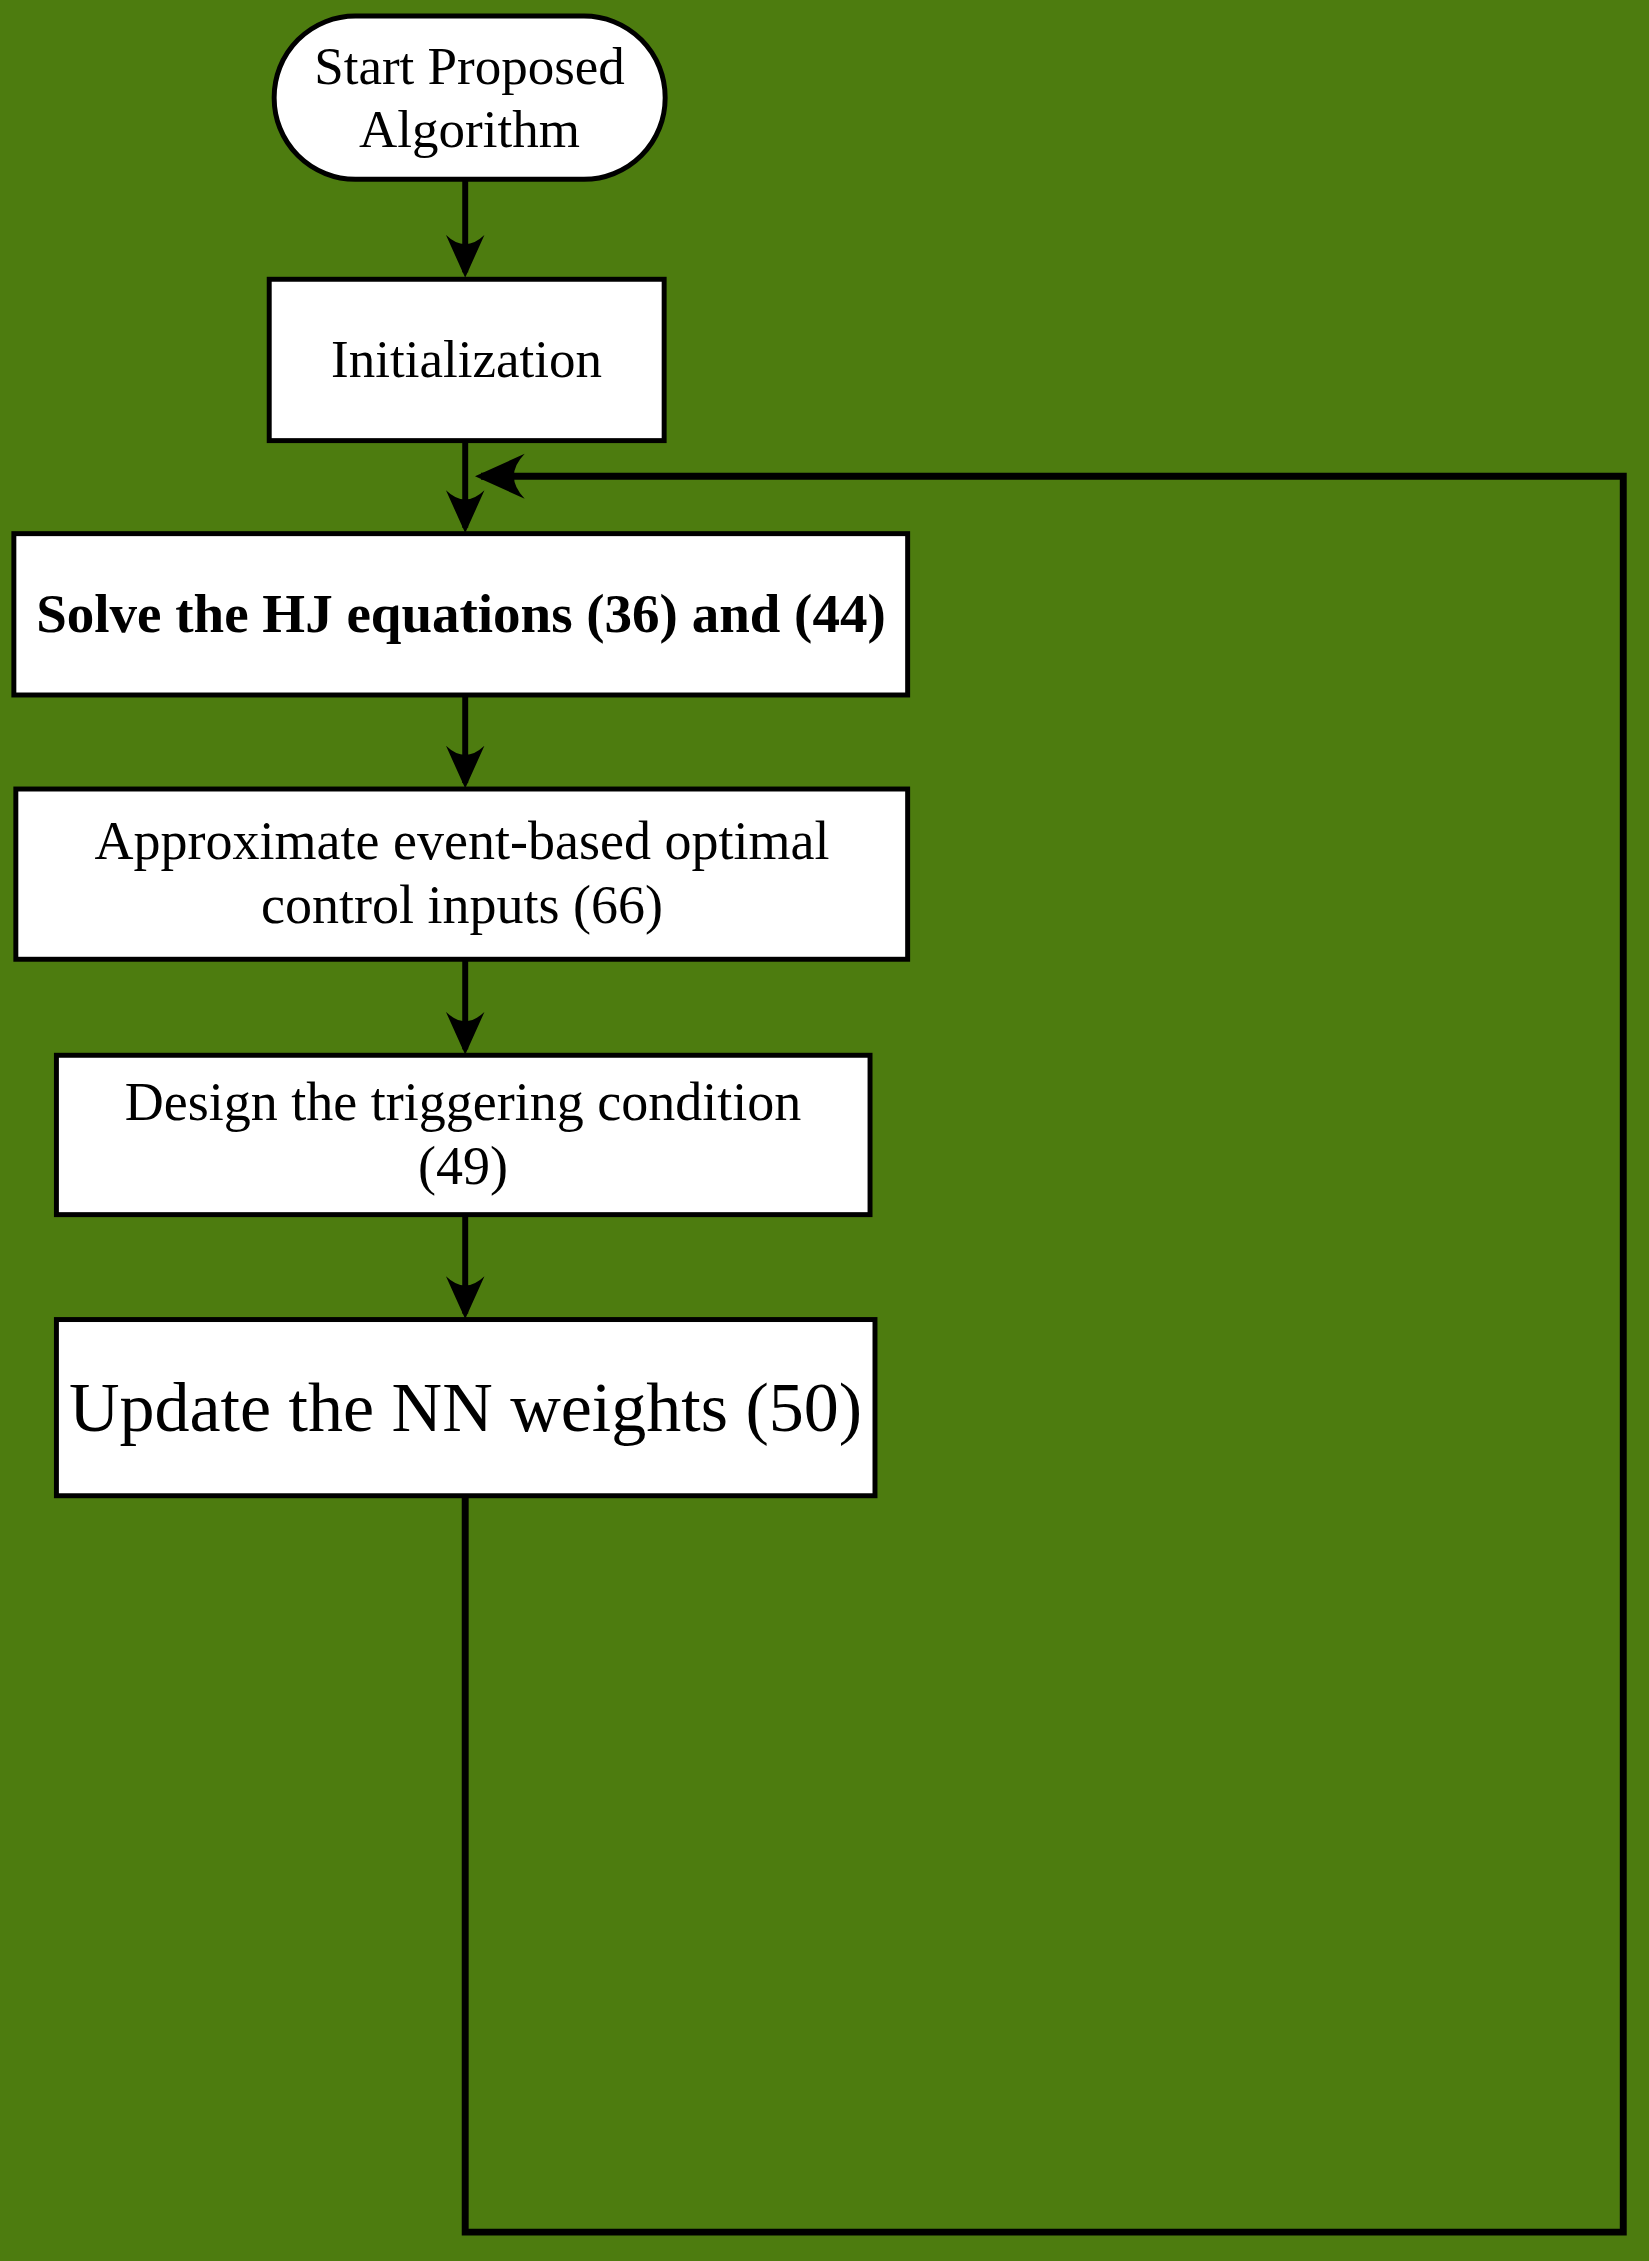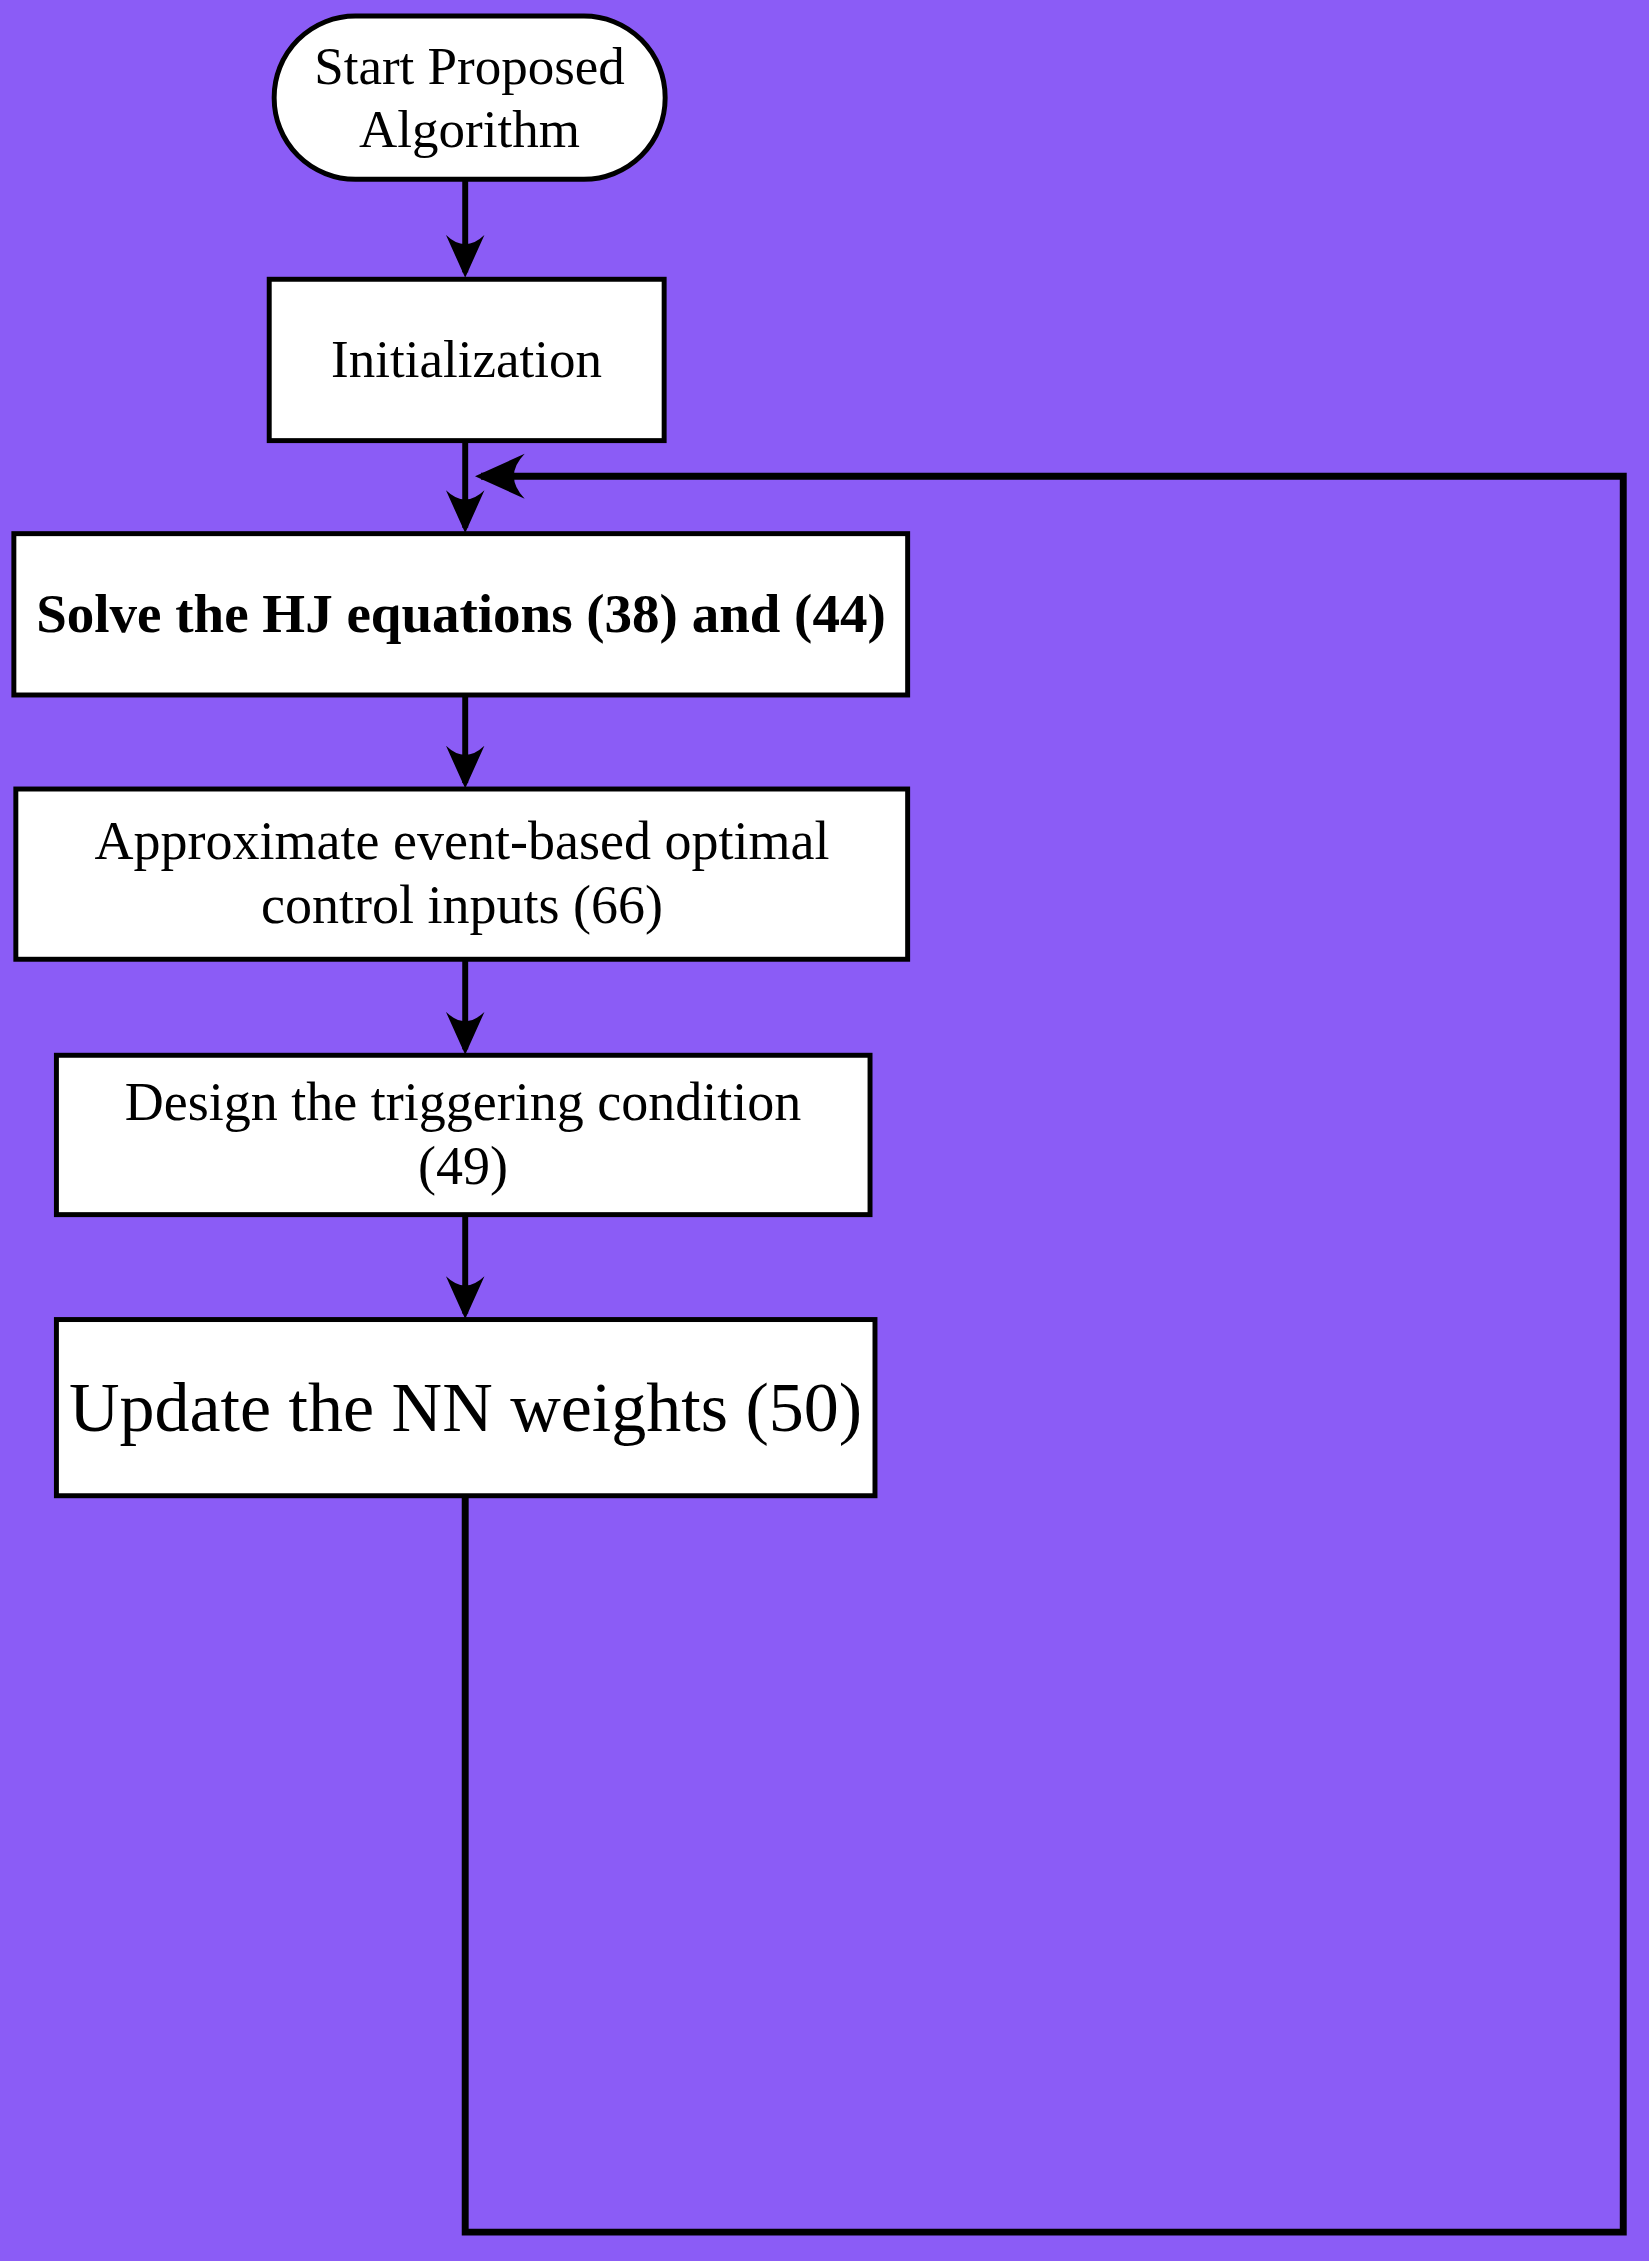--- a/index.html
+++ b/index.html
@@ -9,21 +9,21 @@
     background: #ffffff;
   }
   body {
     font-family: "Liberation Serif", "DejaVu Serif", serif;
     color: #000000;
   }
   #canvas {
     position: relative;
     width: 1649px;
     height: 2261px;
-    background: #8b5cf6;
+    background: #4d7c0f;
     overflow: hidden;
   }
   #flow-svg {
     position: absolute;
     left: 0;
     top: 0;
     width: 1649px;
     height: 2261px;
   }
   .node-label {
@@ -79,21 +79,21 @@
     <line x1="470" y1="1227" x2="470" y2="1327" stroke="#000000" stroke-width="6" marker-end="url(#arrowhead)"></line>
 
     <path d="M 470 1511 L 470 2255 L 1640 2255 L 1640 481 L 486 481" fill="none" stroke="#000000" stroke-width="7" marker-end="url(#arrowhead)"></path>
   </svg>
 
   <div class="node-label lbl-start" style="left:274px; top:16px; width:391px; height:163px;">Start Proposed
 Algorithm</div>
 
   <div class="node-label lbl-init" style="left:269px; top:279px; width:395px; height:161px;">Initialization</div>
 
-  <div class="node-label lbl-solve" style="left:14px; top:534px; width:894px; height:161px;">Solve the HJ equations (38) and (44)</div>
+  <div class="node-label lbl-solve" style="left:14px; top:534px; width:894px; height:161px;">Solve the HJ equations (36) and (44)</div>
 
   <div class="node-label lbl-approx" style="left:16px; top:789px; width:892px; height:170px;">Approximate event-based optimal
 control inputs (66)</div>
 
   <div class="node-label lbl-design" style="left:56px; top:1055px; width:814px; height:159px;">Design the triggering condition
 (49)</div>
 
   <div class="node-label lbl-update" style="left:56px; top:1320px; width:819px; height:176px;">Update the NN weights (50)</div>
 
 </div>

